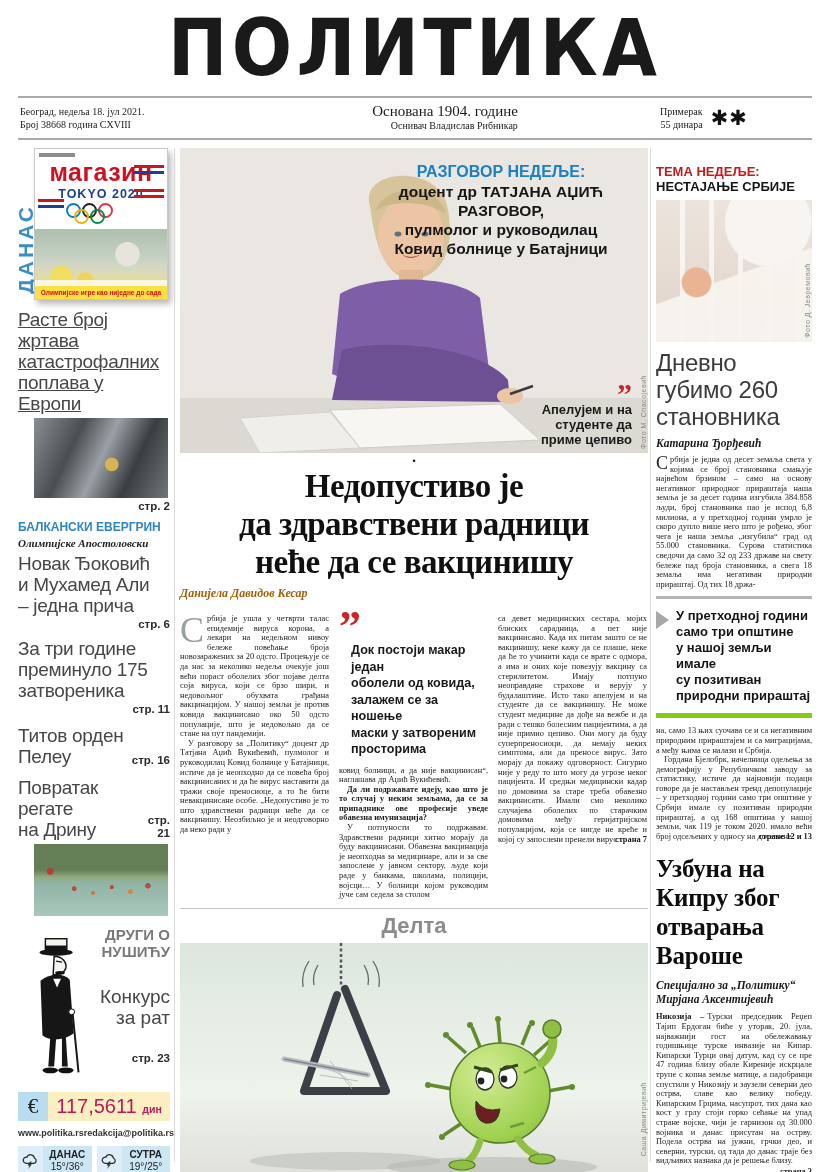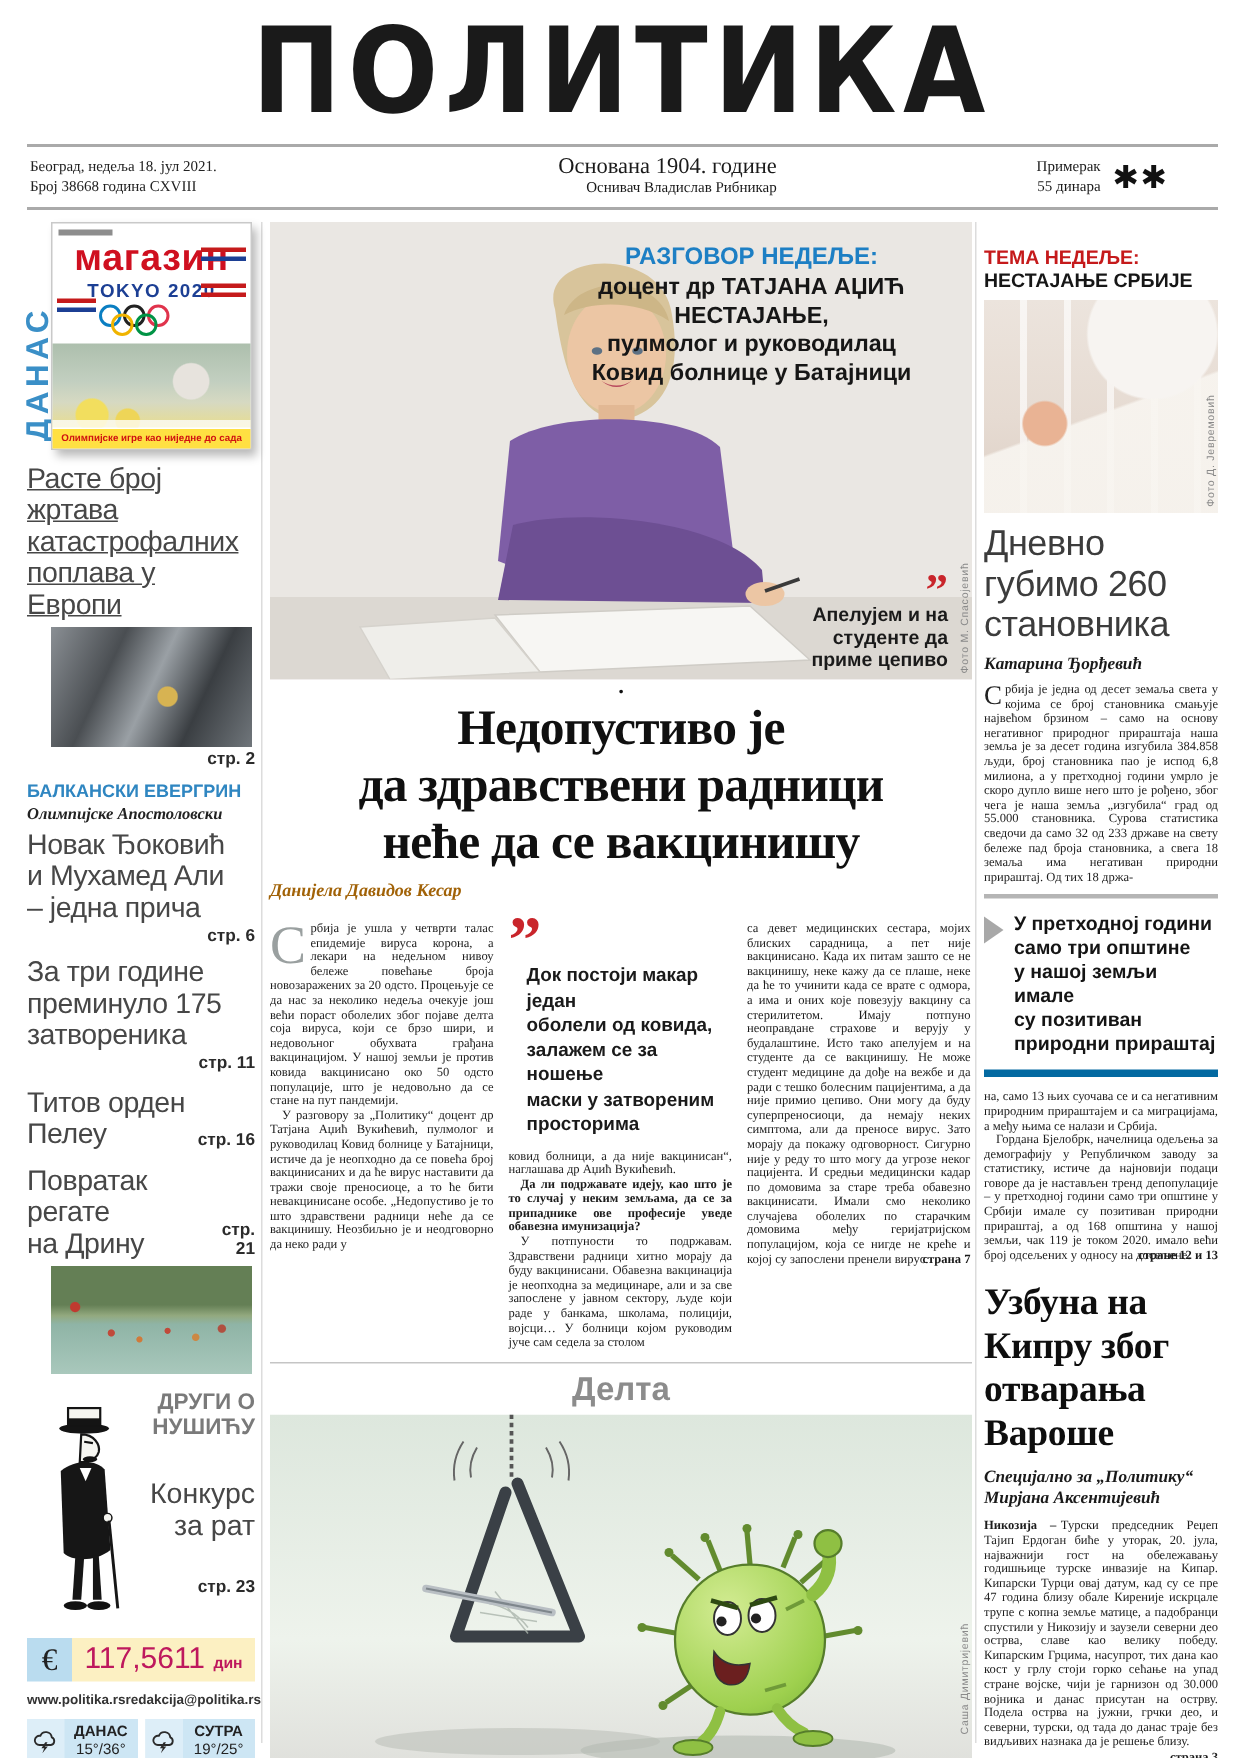--- a/index.html
+++ b/index.html
@@ -9,21 +9,21 @@
   .mast{position:absolute;top:2px;left:0;width:100%;text-align:center;}
   .mast-logo{display:inline-block;font-family:"DejaVu Sans",sans-serif;font-weight:900;
              font-size:50px;letter-spacing:3px;transform:scale(1.42,1.58);transform-origin:50% 0;}
   .dateline{position:absolute;top:96px;left:18px;right:18px;border-top:2px solid #aaa;
             border-bottom:2px solid #aaa;display:flex;justify-content:space-between;
             align-items:center;padding:5px 2px 6px;font-family:"Liberation Serif",serif;}
   .dl-left{font-size:10px;line-height:13px;color:#222;width:210px;}
   .dl-center{text-align:right;}
   .dl-founded{font-size:15px;line-height:17px;}
   .dl-founder{font-size:10px;line-height:12px;}
-  .dl-right{display:flex;align-items:center;gap:8px;width:150px;justify-content:center;}
+  .dl-right{display:flex;align-items:center;gap:8px;width:150px;justify-content:flex-start;}
   .dl-copy{font-size:10px;line-height:13px;text-align:right;}
   .dl-stars{font-family:"DejaVu Sans",sans-serif;font-size:21px;color:#111;letter-spacing:1px;}
   .vrule{position:absolute;top:148px;bottom:10px;width:1px;background:#dcdcdc;}
   
   .col-left{position:absolute;left:18px;top:148px;width:152px;}
   .danas{position:absolute;left:-4px;top:56px;writing-mode:vertical-rl;transform:rotate(180deg);
          color:#3a8fc7;font-weight:bold;font-size:21px;letter-spacing:3px;}
   .mag{margin-left:16px;width:134px;height:152px;border:1px solid #c9c9c9;background:#fff;
        box-shadow:3px 4px 6px rgba(0,0,0,.28);position:relative;padding:3px 4px;box-sizing:border-box;}
   .mag-mini{height:4px;width:36px;background:#8d8d8d;margin:1px 0 2px;}
@@ -126,21 +126,21 @@
   .ph-baby{width:156px;height:142px;position:relative;background:
      radial-gradient(circle at 26% 58%, #e9b394 0 10%, transparent 11%),
      radial-gradient(circle at 72% 16%, #f7f4f1 0 26%, transparent 27%),
      linear-gradient(160deg, rgba(255,255,255,0) 52%, rgba(248,245,240,.9) 53%),
      repeating-linear-gradient(90deg, rgba(255,255,255,0) 0 24px, rgba(255,255,255,.65) 24px 29px),
      linear-gradient(180deg,#ece4dd 0%,#e6dbd2 55%,#dccfc5 100%);}
   .t-head{margin-top:7px;}
   .thl{font-size:24px;line-height:27px;color:#3c3c3c;letter-spacing:-.3px;}
   .t-byline{font-family:"Liberation Serif",serif;font-style:italic;font-weight:bold;
             font-size:11.5px;line-height:13px;margin:7px 0 5px;}
-  .inset{position:relative;border-top:3px solid #b5b5b5;border-bottom:5px solid #0369a1;
+  .inset{position:relative;border-top:3px solid #b5b5b5;border-bottom:5px solid #84cc16;
          padding:9px 0 9px 20px;margin:7px 0 8px;}
   .inset-arrow{position:absolute;left:0;top:12px;width:0;height:0;border-top:9px solid transparent;
                border-bottom:9px solid transparent;border-left:13px solid #a8a8a8;}
   .insl{font-weight:bold;font-size:13px;line-height:16px;color:#141414;}
   .cy-head{font-family:"Liberation Serif",serif;font-weight:bold;font-size:25px;line-height:29px;
            color:#0e0e0e;margin-top:13px;letter-spacing:-.2px;}
   .cy-by{font-family:"Liberation Serif",serif;font-style:italic;font-weight:bold;
          font-size:11.5px;line-height:14px;margin:8px 0 6px;}
   .lead-b{font-weight:bold;margin-right:3px;}
   .cy-page{font-family:"Liberation Serif",serif;font-weight:bold;font-size:8.4px;line-height:11px;text-align:right;}
@@ -324,21 +324,21 @@
         <path d="M221 106 q10 6 20 0 q-10 8 -20 0z" fill="#b84a5e"></path>
         <rect x="219" y="122" width="24" height="16" fill="#e2b894"></rect>
         <path d="M160 146 C190 126 276 126 300 150 L310 230 C250 246 190 242 152 226 Z" fill="#7e5ea6"></path>
         <path d="M162 202 C205 190 300 198 328 232 L330 254 L152 252 Z" fill="#6d4f93"></path>
         <ellipse cx="330" cy="248" rx="13" ry="8" fill="#ecc6a4"></ellipse>
         <line x1="330" y1="246" x2="353" y2="238" stroke="#3a3a3a" stroke-width="2.5"></line>
       </svg>
       <div class="intv-kicker">
         <div class="ik1">РАЗГОВОР НЕДЕЉЕ:</div>
         <div class="ik2">доцент др ТАТЈАНА АЏИЋ</div>
-        <div class="ik2">НЕСТАЈАЊЕ,</div>
+        <div class="ik2">РАЗГОВОР,</div>
         <div class="ik2">пулмолог и руководилац</div>
         <div class="ik2">Ковид болнице у Батајници</div>
       </div>
       <div class="intv-cap">
         <div class="capq">”</div>
         <div class="capt">Апелујем и на студенте да приме цепиво</div>
       </div>
       <div class="credit-v">Фото М. Спасојевић</div>
     </div>
 

